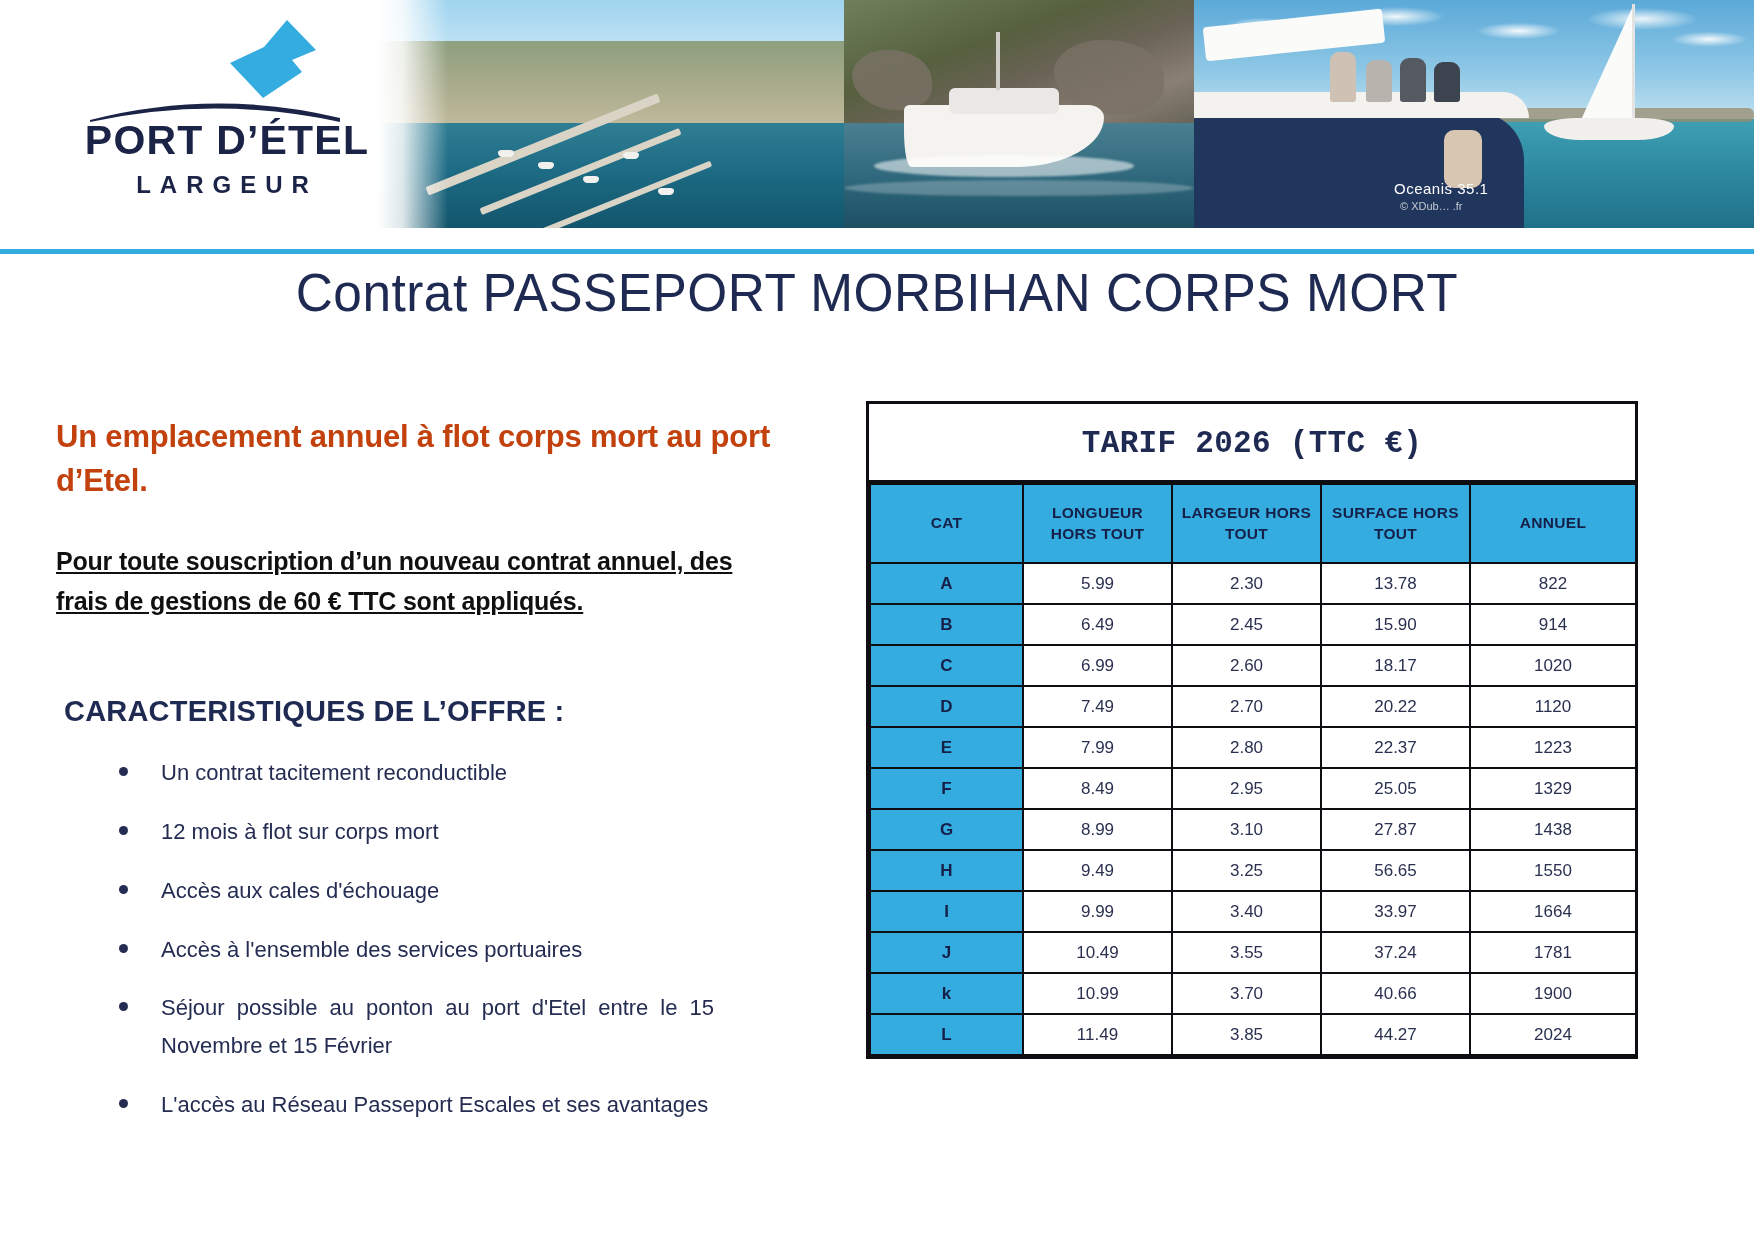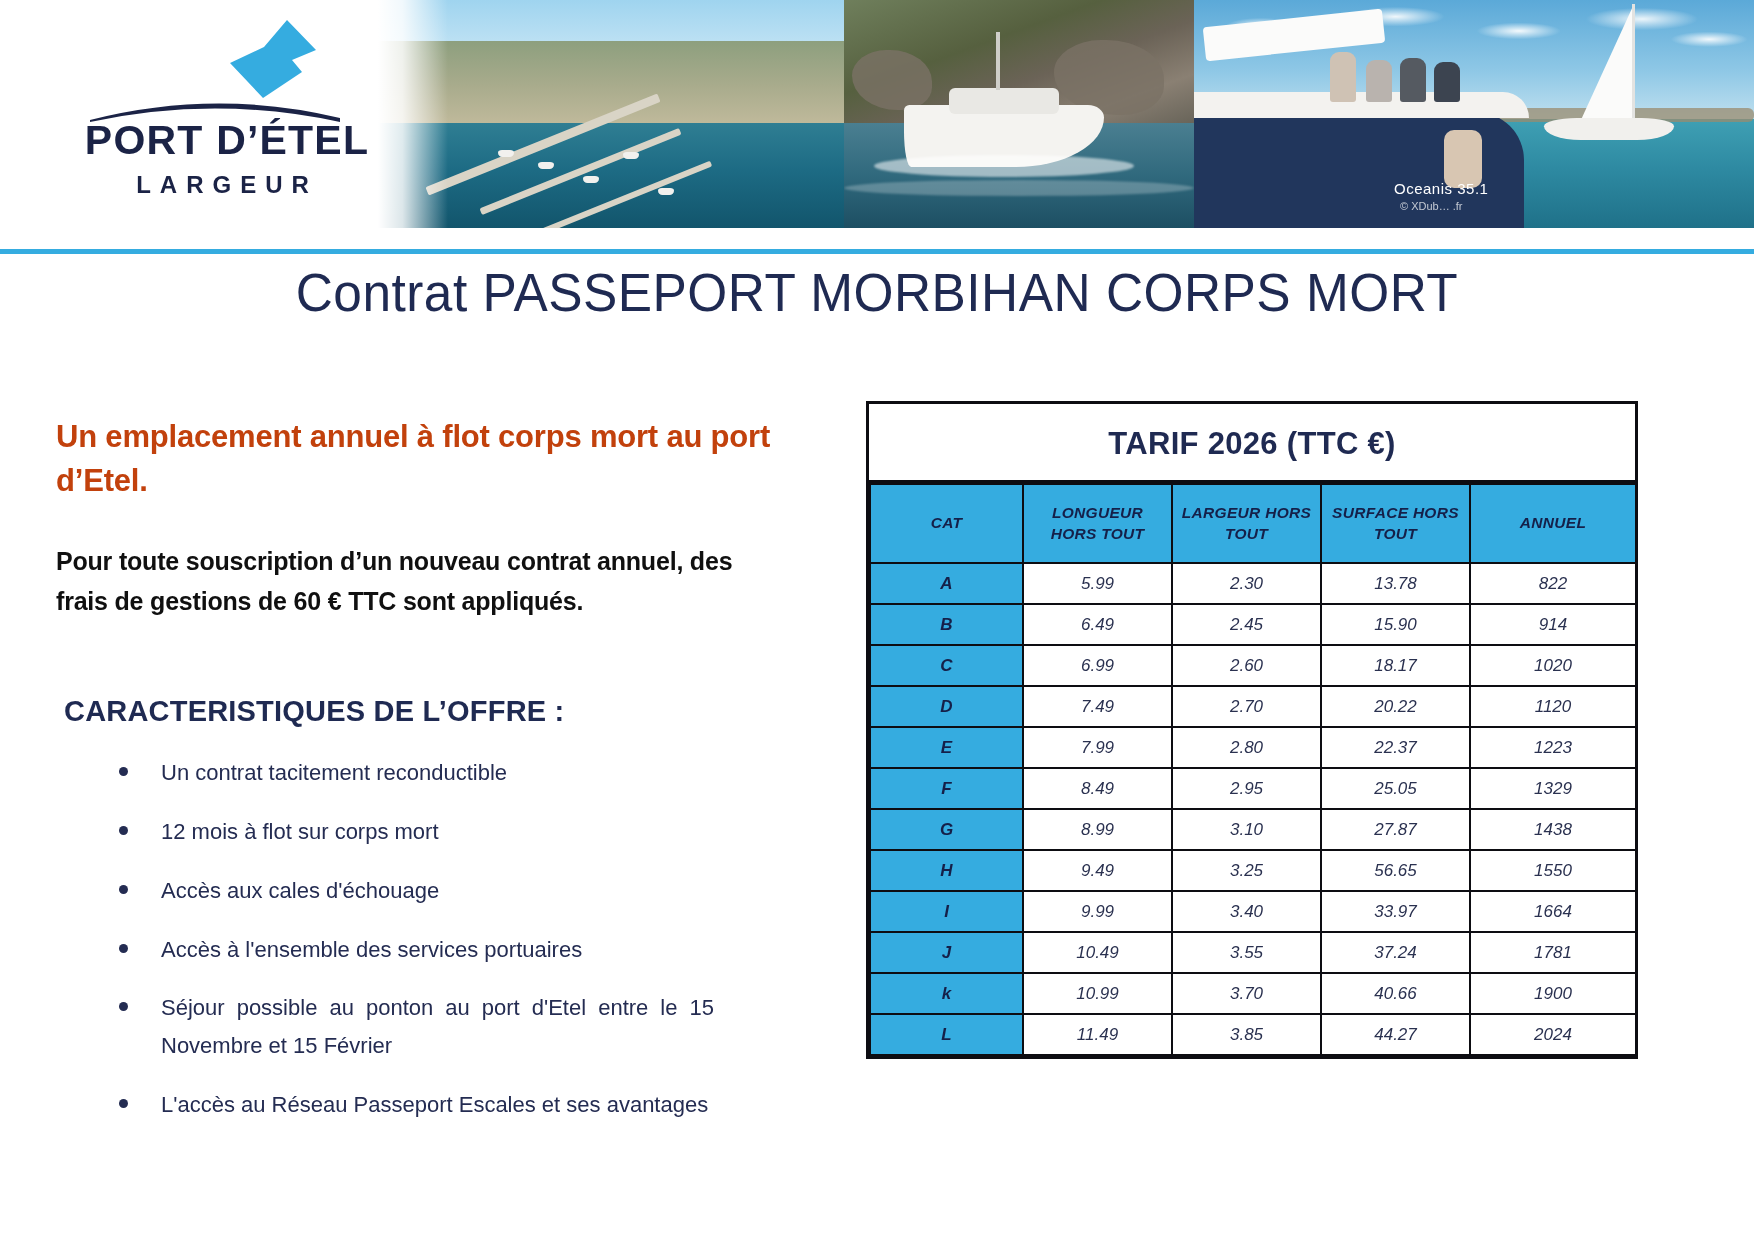--- a/index.html
+++ b/index.html
@@ -206,20 +206,21 @@
     letter-spacing: -0.2px;
   }
   .note {
     margin-top: 38px;
     font-family: "Liberation Sans", sans-serif;
     font-size: 25px;
     font-weight: bold;
     color: #101010;
     line-height: 1.6;
     letter-spacing: -0.2px;
+    text-decoration: underline;
   }
   .feat-title {
     margin-top: 74px;
     margin-left: 8px;
     font-family: "Liberation Sans", sans-serif;
     font-size: 29px;
     font-weight: bold;
     color: #1f2a52;
     letter-spacing: 0.2px;
   }
@@ -252,32 +253,31 @@
     position: absolute;
     left: 866px; top: 401px;
     width: 772px;
     border: 3px solid #0d0d12;
     background: #ffffff;
   }
   .tariff-caption {
     height: 79px;
     line-height: 79px;
     text-align: center;
-    font-family: Liberation Sans, sans-serif;
+    font-family: Liberation Mono, monospace;
     font-size: 31px;
     font-weight: bold;
     color: #1f2a52;
     letter-spacing: 0.3px;
     border-bottom: 3px solid #0d0d12;
   }
   table.tariff {
     border-collapse: collapse;
     width: 100%;
     table-layout: fixed;
-    font-style: italic;
   }
   table.tariff th, table.tariff td {
     border: 2px solid #0d0d12;
     text-align: center;
     vertical-align: middle;
     font-family: "Liberation Sans", sans-serif;
   }
   table.tariff thead th {
     background: #35ACE0;
     color: #152049;

